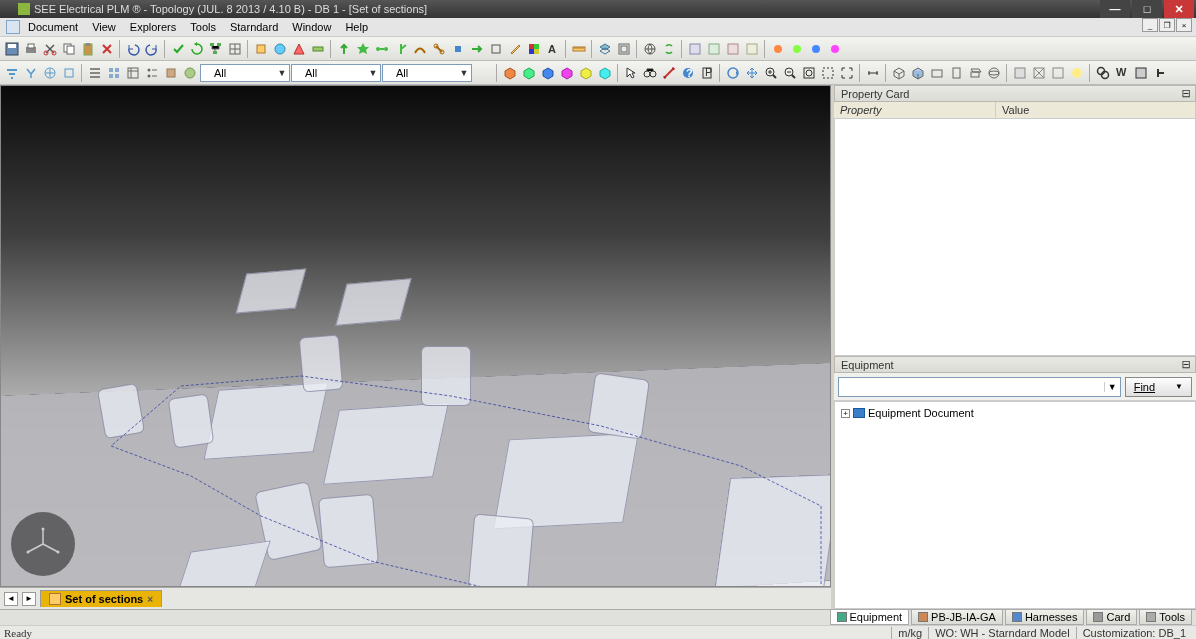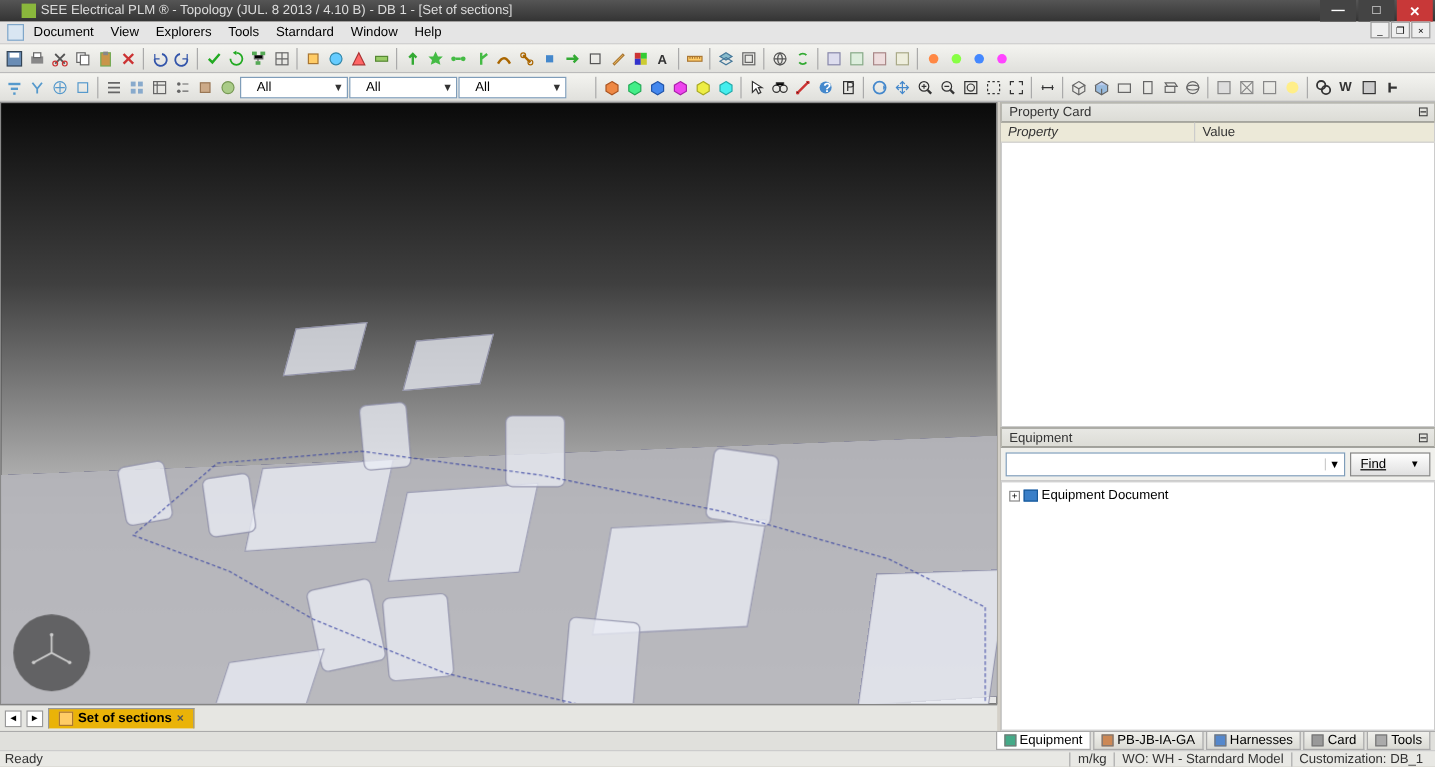--- a/index.html
+++ b/index.html
@@ -57,21 +57,21 @@
 .tree-node { display:flex; align-items:center; gap:3px; padding:1px 2px;}
 .tree-exp { width:9px; height:9px; border:1px solid #888; font-size:8px; line-height:7px; text-align:center; background:#fff;}
 .tree-icon { width:12px; height:10px; background:#3a7fc8; border:1px solid #1a5a9a;}
 
 .bottom-tabs-global { height: 16px; background: #e0e0dc; display: flex; align-items: center; justify-content: flex-end; padding-right: 4px; gap:2px; border-top:1px solid #aaa;}
 .btab { padding: 1px 6px; background: linear-gradient(to bottom,#f0f0ec,#dadad4); border: 1px solid #aaa; border-top:none; display:flex; align-items:center; gap:3px; font-size:10px;}
 .btab.active { background:#fff; }
 .btab-icon { width:10px; height:10px; border:1px solid #777;}
 
 .statusbar { height: 14px; background: #e8e8e4; border-top: 1px solid #ccc; display: flex; align-items: center; padding: 0 4px; font-size: 10px; color:#333;}
-.status-left { flex:1; }
+.status-left { flex:1;font-family:Liberation Serif, serif; }
 .status-cell { padding: 0 6px; border-left: 1px solid #aaa;}
 
 svg.tbicon { width:14px; height:14px; }
 </style>
 </head>
 <body>
 
 <div class="titlebar">
   <div class="app-icon"></div>
   <div class="title-text">SEE Electrical PLM ® - Topology (JUL. 8 2013 / 4.10 B) - DB 1 - [Set of sections]</div>

